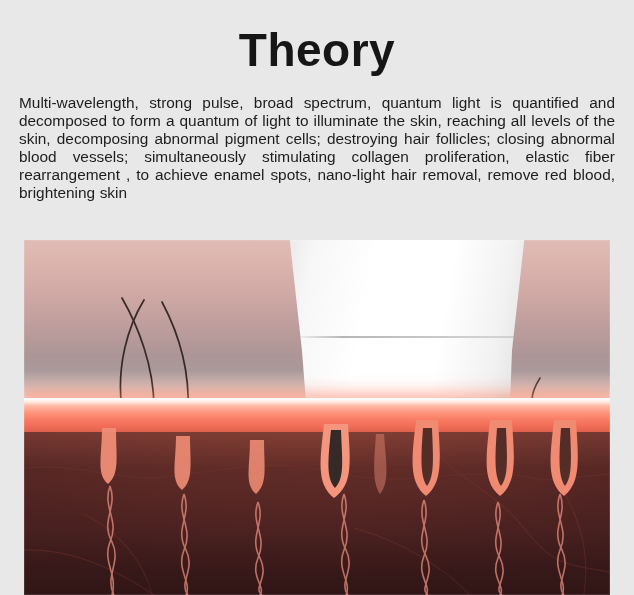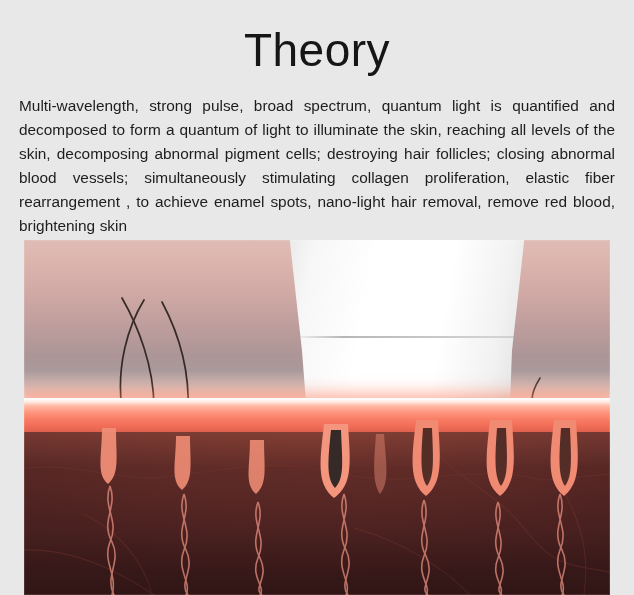--- a/index.html
+++ b/index.html
@@ -23,34 +23,34 @@
   }
 
   
   .title {
     position: absolute;
     left: 0;
     top: 22px;
     width: 634px;
     text-align: center;
     font-size: 46px;
-    font-weight: 400;
+    font-weight: 700;
     color: #161616;
     letter-spacing: 0.5px;
     line-height: 56px;
   }
 
   
   .body-copy {
     position: absolute;
     left: 19px;
     top: 94px;
     width: 596px;
     font-size: 15.4px;
-    line-height: 24px;
+    line-height: 18px;
     color: #1d1d1d;
     text-align: justify;
     text-justify: inter-word;
     word-spacing: 0.2px;
   }
   .body-copy > span { display: inline; }
 
   
   .illustration {
     position: absolute;

